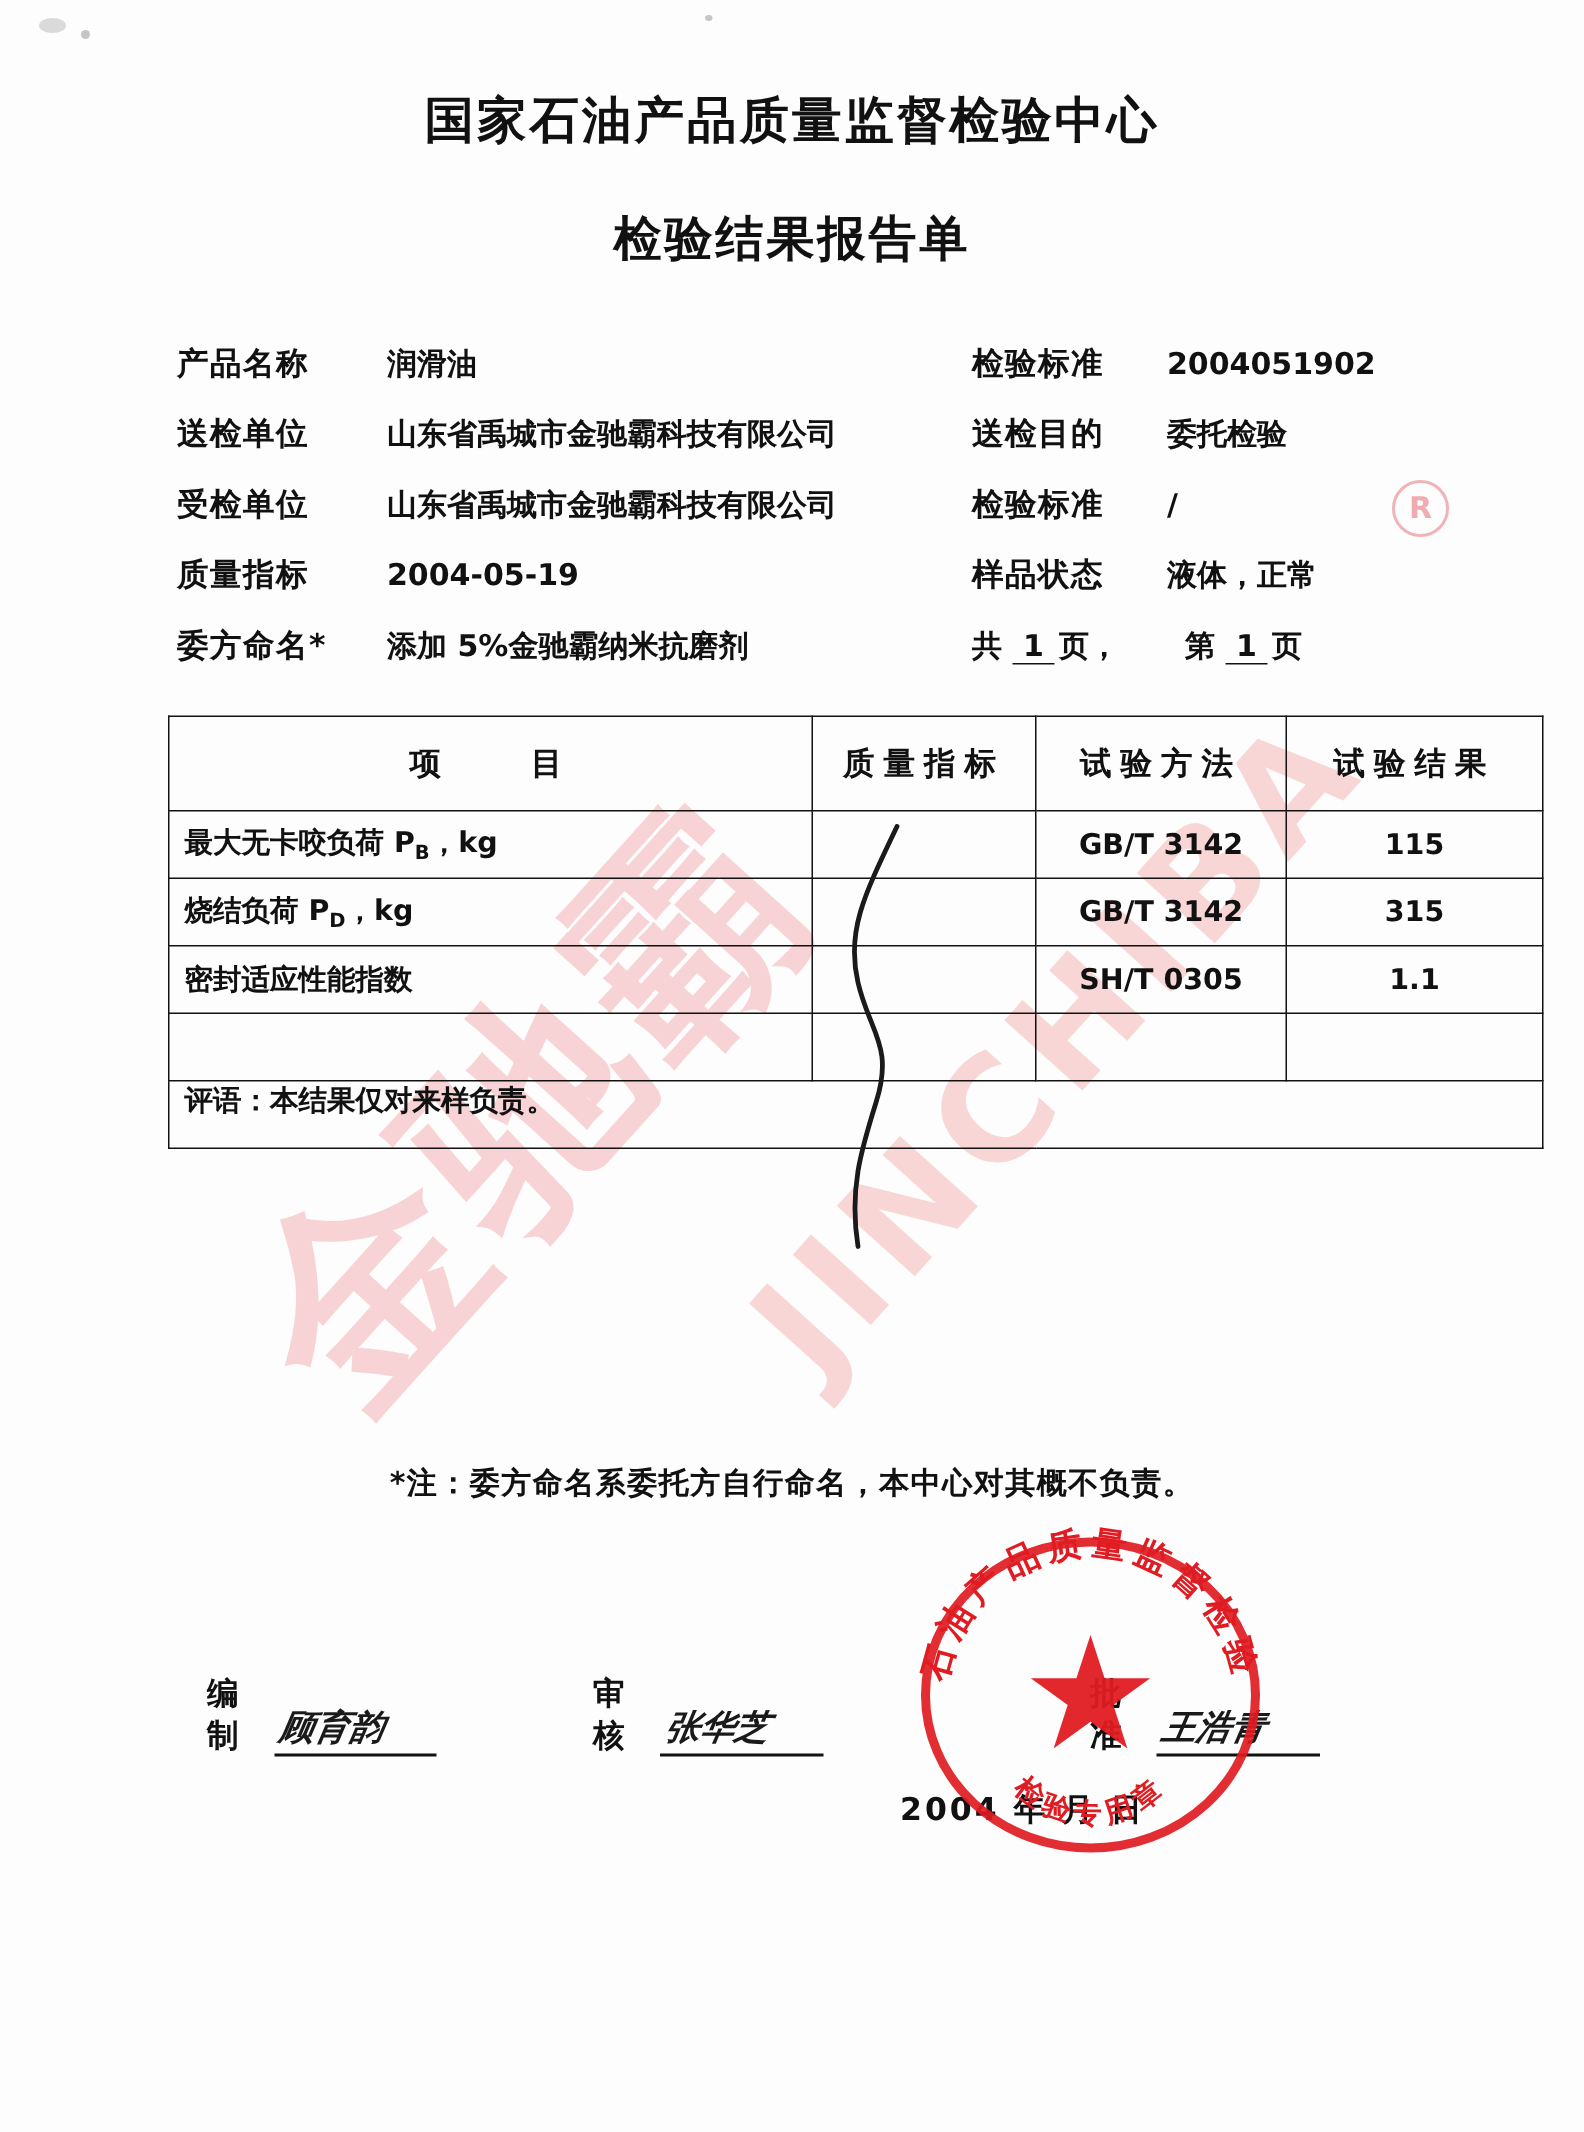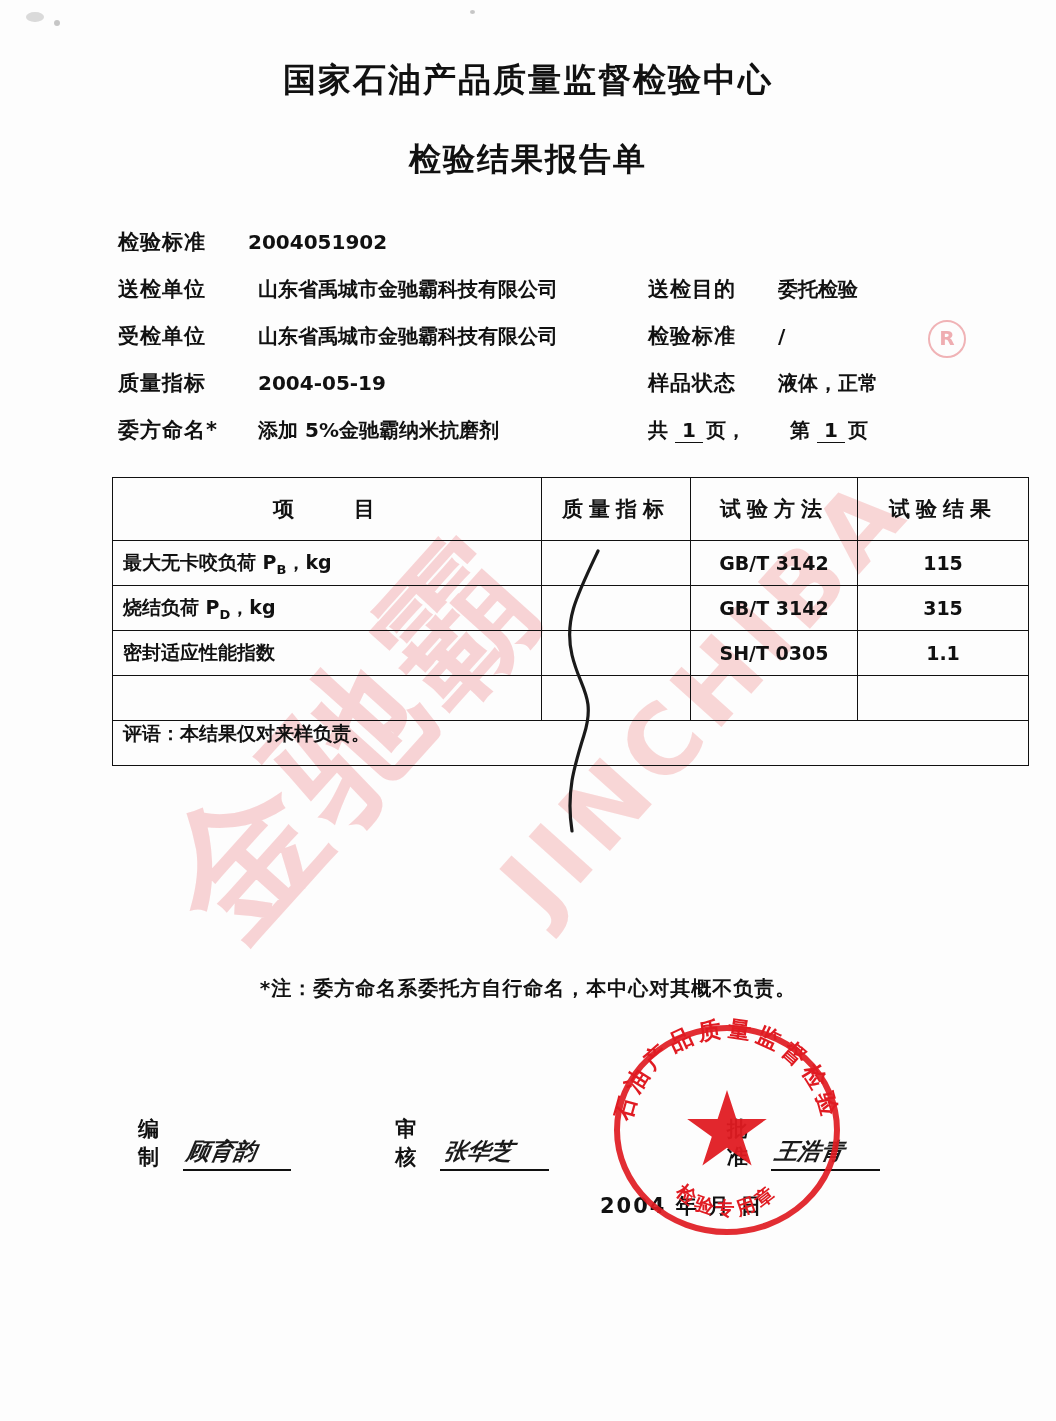--- a/index.html
+++ b/index.html
@@ -260,20 +260,24 @@
   <div class="watermark wm-big">金驰霸</div>
   <div class="watermark wm-lat">JINCHIBA</div>
   <div class="wm-r">R</div>
 
   <div class="title-main">国家石油产品质量监督检验中心</div>
   <div class="title-sub">检验结果报告单</div>
 
   <div class="meta">
 
     <div class="meta-row">
+      <div class="m-left">
+        <span class="m-label">产品名称</span>
+        <span class="m-value">润滑油</span>
+      </div>
       <div class="m-right">
         <span class="m-label">检验标准</span>
         <span class="m-value">2004051902</span>
       </div>
     </div>
 
     <div class="meta-row">
       <div class="m-left">
         <span class="m-label">送检单位</span>
         <span class="m-value">山东省禹城市金驰霸科技有限公司</span>

